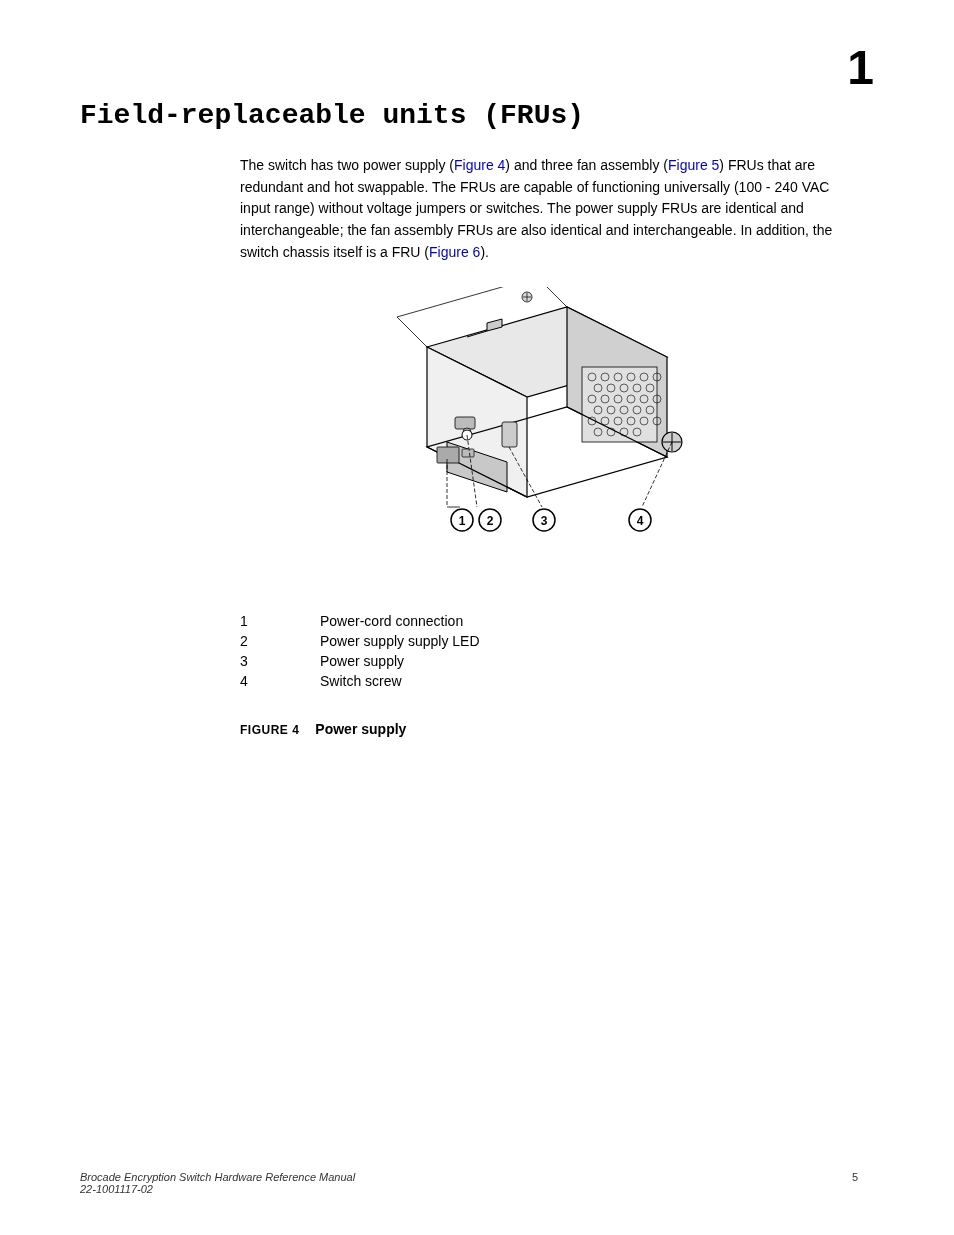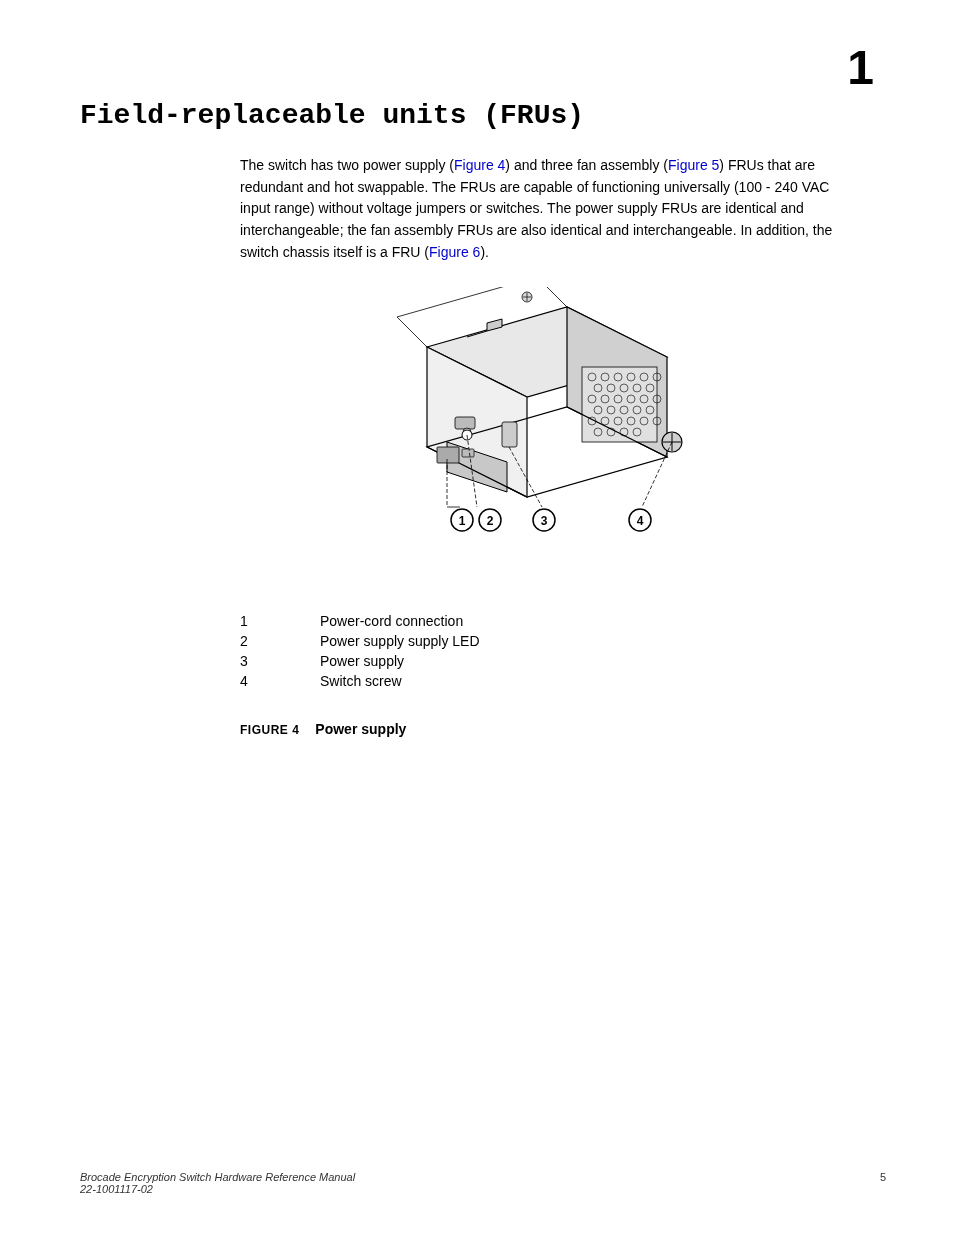--- a/index.html
+++ b/index.html
@@ -105,21 +105,21 @@
 
     .figure-title {
       font-weight: bold;
       font-size: 14px;
     }
 
     .page-footer {
       position: absolute;
       bottom: 40px;
       left: 80px;
-      right: 68px;
+      right: 96px;
       display: flex;
       justify-content: space-between;
       font-family: Arial, sans-serif;
       font-size: 11px;
       font-style: italic;
       color: #333;
     }
 
     .footer-left {
       font-style: italic;

